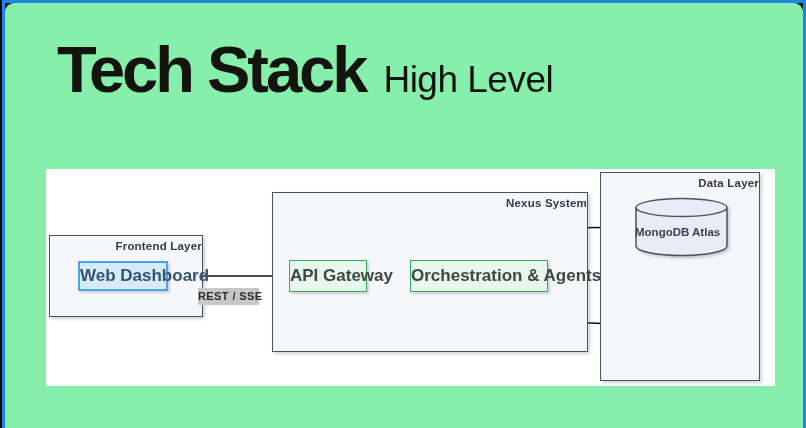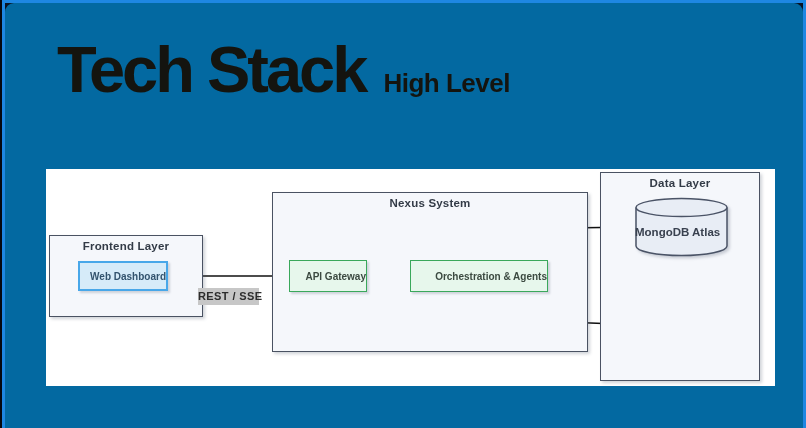--- a/index.html
+++ b/index.html
@@ -8,48 +8,48 @@
     background:#06080f;
     font-family:"Liberation Sans",sans-serif;
   }
   .slide{
     position:absolute;left:2px;top:0;right:0;bottom:0;
     border:3px solid #1e87e2;border-bottom:none;
     background:#0a1322;
   }
   .slide-inner{
     position:absolute;inset:0;
-    background:#0369a1;
+    background:#86efac;
     border-radius:9px 9px 0 0;
   }
   .title-row{
     position:absolute;left:52px;top:30px;
     display:flex;align-items:baseline;gap:18px;
     color:#14140f;white-space:nowrap;
   }
   .title-main{font-size:65px;font-weight:700;letter-spacing:-3px;line-height:1.15}
-  .title-sub{font-size:26px;font-weight:700;letter-spacing:-0.5px}
+  .title-sub{font-size:37px;font-weight:400;letter-spacing:-0.5px}
   .canvas{
     position:absolute;left:41px;top:166px;width:729px;height:217px;
     background:#ffffff;
   }
   .group-box{
     position:absolute;
     background:#f5f7fb;
     border:1.5px solid #4a5262;
     box-shadow:2px 2px 3px rgba(90,100,120,.28);
     box-sizing:border-box;
   }
   .group-label{
-    position:absolute;top:4px;left:0;right:0;text-align:center;
+    position:absolute;top:4px;left:0;right:0;text-align:right;
     font-size:11.5px;font-weight:700;color:#333b47;letter-spacing:.2px;
   }
   .node{
-    position:absolute;display:flex;align-items:center;justify-content:flex-end;
-    font-size:10px;font-weight:600;box-sizing:border-box;
+    position:absolute;display:flex;align-items:center;justify-content:flex-start;
+    font-size:17px;font-weight:600;box-sizing:border-box;
     box-shadow:1.5px 1.5px 2px rgba(90,100,120,.25);
     white-space:nowrap;
   }
   .node.green{background:#e7f7ec;border:1.5px solid #3aa85b;color:#3c4a41}
   .node.blue{background:#d6ebf9;border:2px solid #48a7e9;color:#33536e}
   .cyl{position:absolute}
   .cyl svg{position:absolute;left:0;top:0;overflow:visible}
   .cyl-label{
     position:absolute;left:0;right:0;text-align:center;
     font-size:11.5px;font-weight:600;color:#39414f;white-space:nowrap;

